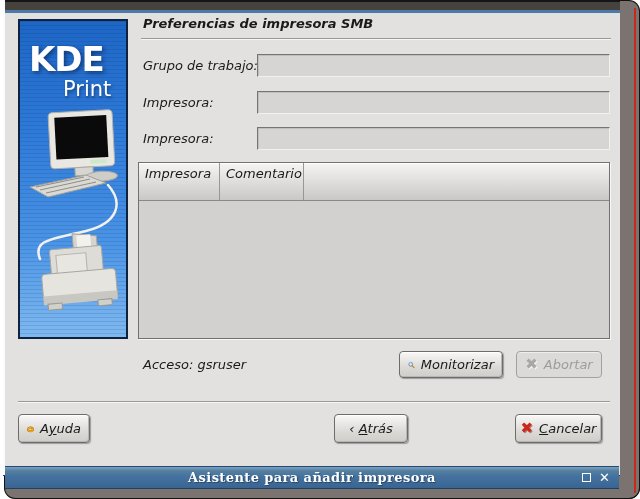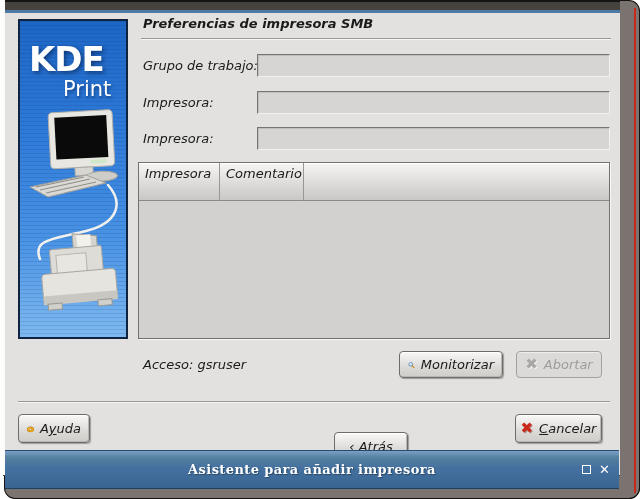--- a/index.html
+++ b/index.html
@@ -68,29 +68,29 @@
   .btn{position:absolute;display:flex;align-items:center;justify-content:center;gap:6px;
     border:1px solid #6e6c6a;border-radius:4px;cursor:pointer;
     background:linear-gradient(180deg,#f9f8f7 0%,#dcdad7 60%,#cfcdca 100%);
     box-shadow:inset 0 1px 0 #ffffff,inset -1px -1px 0 #b8b6b3,1px 1px 1px rgba(90,88,86,.5);
     font:italic 13px "DejaVu Sans",sans-serif;color:#1a1a1a;padding:8px;}
   .btn.disabled{background:#dcdad8;border-color:#a3a19f;color:#9e9c9a;
     box-shadow:inset 0 1px 0 #efeeec;cursor:default;}
   .btn-monitor{left:396px;top:351px;width:104px;height:27px;}
   .btn-abort{left:513px;top:351px;width:86px;height:27px;}
   .btn-help{left:15px;top:414px;width:72px;height:29px;}
-  .btn-back{left:331px;top:432px;width:74px;height:29px;}
+  .btn-back{left:331px;top:414px;width:74px;height:29px;}
   .btn-next{left:420px;top:414px;width:79px;height:29px;}
   .btn-cancel{left:512px;top:414px;width:87px;height:29px;}
   .x-glyph{font-style:normal;font-weight:bold;font-size:15px;line-height:1;
     color:var(--red-accent,#d3281a);text-shadow:1px 1px 0 rgba(120,20,10,.45);}
   .x-glyph.gray{color:#a9a7a5;text-shadow:1px 1px 0 rgba(255,255,255,.7);}
 
   
-  .titlebar{position:absolute;left:2px;right:1px;top:450px;height:39px;
+  .titlebar{position:absolute;left:2px;right:1px;top:466px;height:23px;
     background:linear-gradient(180deg,#7ba0c6 0%,#55809f 18%,var(--titlebar-blue,#44719f) 45%,#3a6593 100%);
     border-top:1px solid #274b6e;border-bottom:1px solid #20405f;
     display:flex;align-items:center;justify-content:center;cursor:default;}
   .titlebar-text{color:#fff;font-family:"DejaVu Serif",serif;font-weight:bold;
     font-size:13px;letter-spacing:.4px;text-shadow:1px 1px 1px rgba(0,0,0,.35);}
   .tb-buttons{position:absolute;right:9px;top:0;height:100%;display:flex;align-items:center;gap:8px;}
   .tb-max{width:9px;height:9px;border:1px solid #fff;cursor:pointer;}
   .tb-close{color:#fff;font-size:13px;line-height:1;cursor:pointer;font-family:"DejaVu Sans",sans-serif;}
   u{text-decoration:underline;}
 </style>

